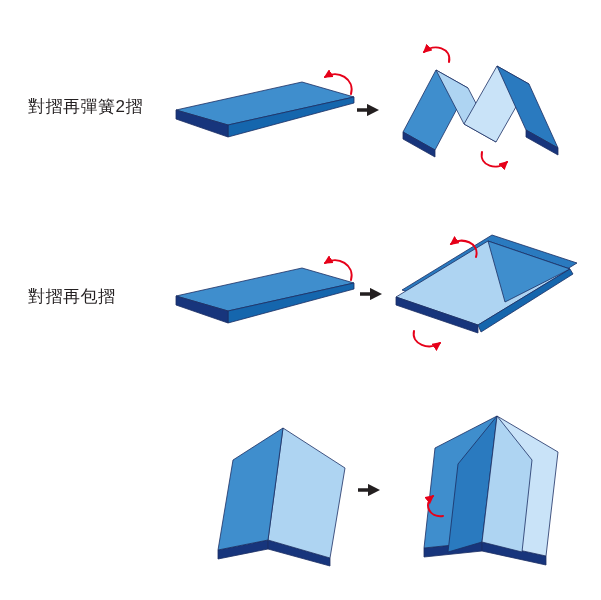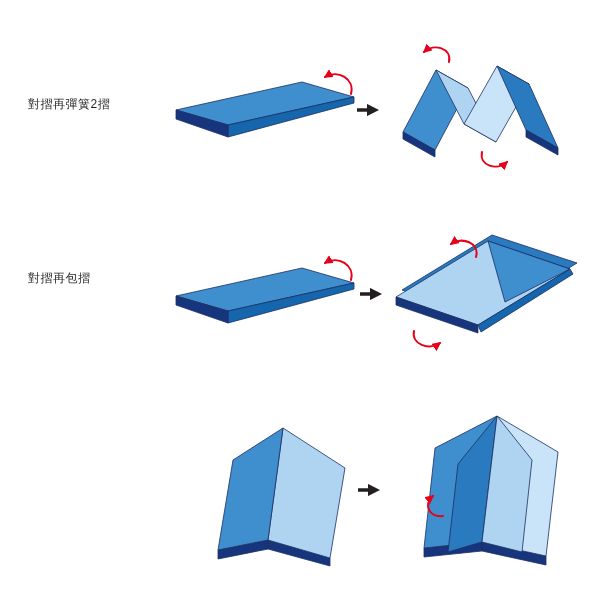--- a/index.html
+++ b/index.html
@@ -14,41 +14,41 @@
     --mid-blue-2:#2a7abf;
     --dark-blue:#1566ad;
     --navy:#17357c;
   }
   html,body{margin:0;padding:0;background:var(--background);}
   .canvas{
     position:relative;width:601px;height:600px;background:var(--background);
     overflow:hidden;font-family:"Liberation Sans","DejaVu Sans",sans-serif;
   }
   .row-label{
-    position:absolute;left:28px;font-size:12px;line-height:1.2;
+    position:absolute;left:28px;font-size:17px;line-height:1.2;
     color:var(--ink);letter-spacing:.5px;white-space:nowrap;
   }
   .gfx{position:absolute;left:0;top:0;}
   .gfx polygon{stroke:var(--outline);stroke-width:.8;stroke-linejoin:round;}
   .fill-light{fill:var(--light-blue);}
   .fill-light2{fill:var(--lighter-blue);}
   .fill-medium{fill:var(--medium-blue);}
   .fill-medium2{fill:var(--mid-blue-2);}
   .fill-dark{fill:var(--dark-blue);}
   .fill-navy{fill:var(--navy);}
   .red-arrow{stroke:var(--red);stroke-width:2;fill:none;stroke-linecap:round;}
   .black-arrow{stroke:var(--ink);stroke-width:3.5;fill:none;}
 </style>
 </head>
 <body>
 
 <div class="canvas">
 
   <div class="row-label" style="top:97px">對摺再彈簧2摺</div>
-  <div class="row-label" style="top:271px">對摺再包摺</div>
+  <div class="row-label" style="top:287px">對摺再包摺</div>
 
   <svg class="gfx" width="601" height="600" viewBox="0 0 601 600">
     <defs>
       <marker id="ah-red" viewBox="0 0 6 6" refX="5" refY="3" markerWidth="4.5" markerHeight="4.5" orient="auto">
         <path d="M0,0 L6,3 L0,6 Z" fill="var(--red)"></path>
       </marker>
       <marker id="ah-black" viewBox="0 0 6 6" refX="4" refY="3" markerWidth="3.6" markerHeight="3.6" orient="auto">
         <path d="M0,0 L6,3 L0,6 Z" fill="var(--ink)"></path>
       </marker>
     </defs>

